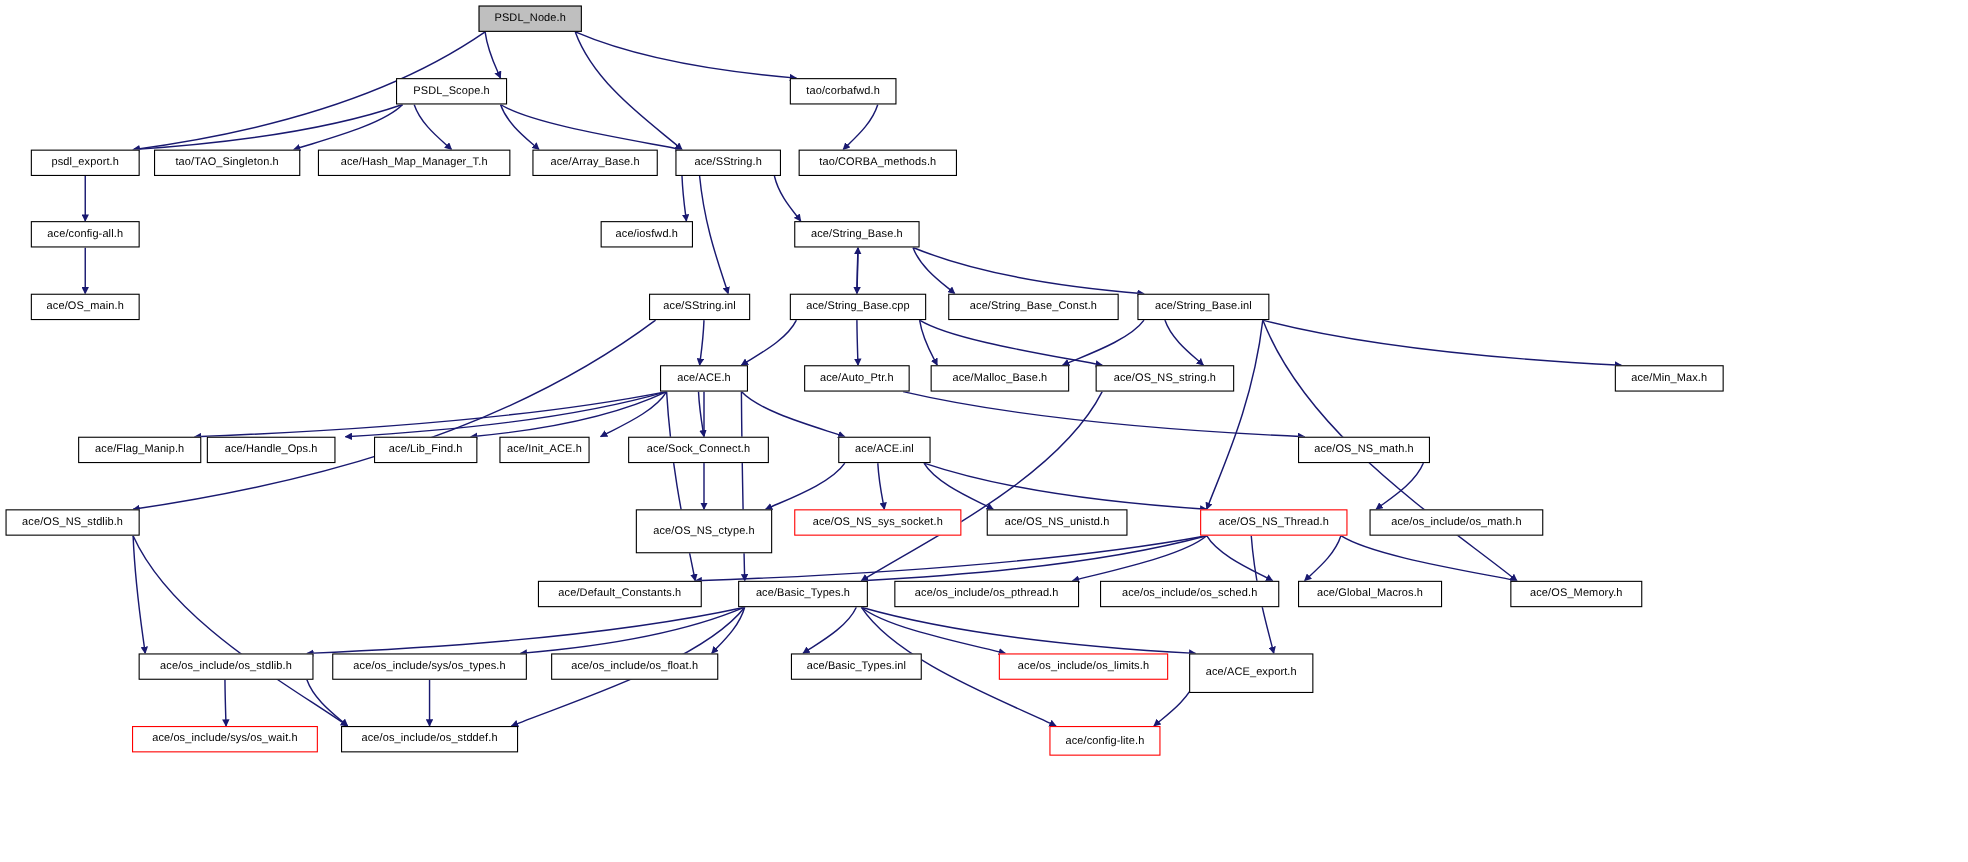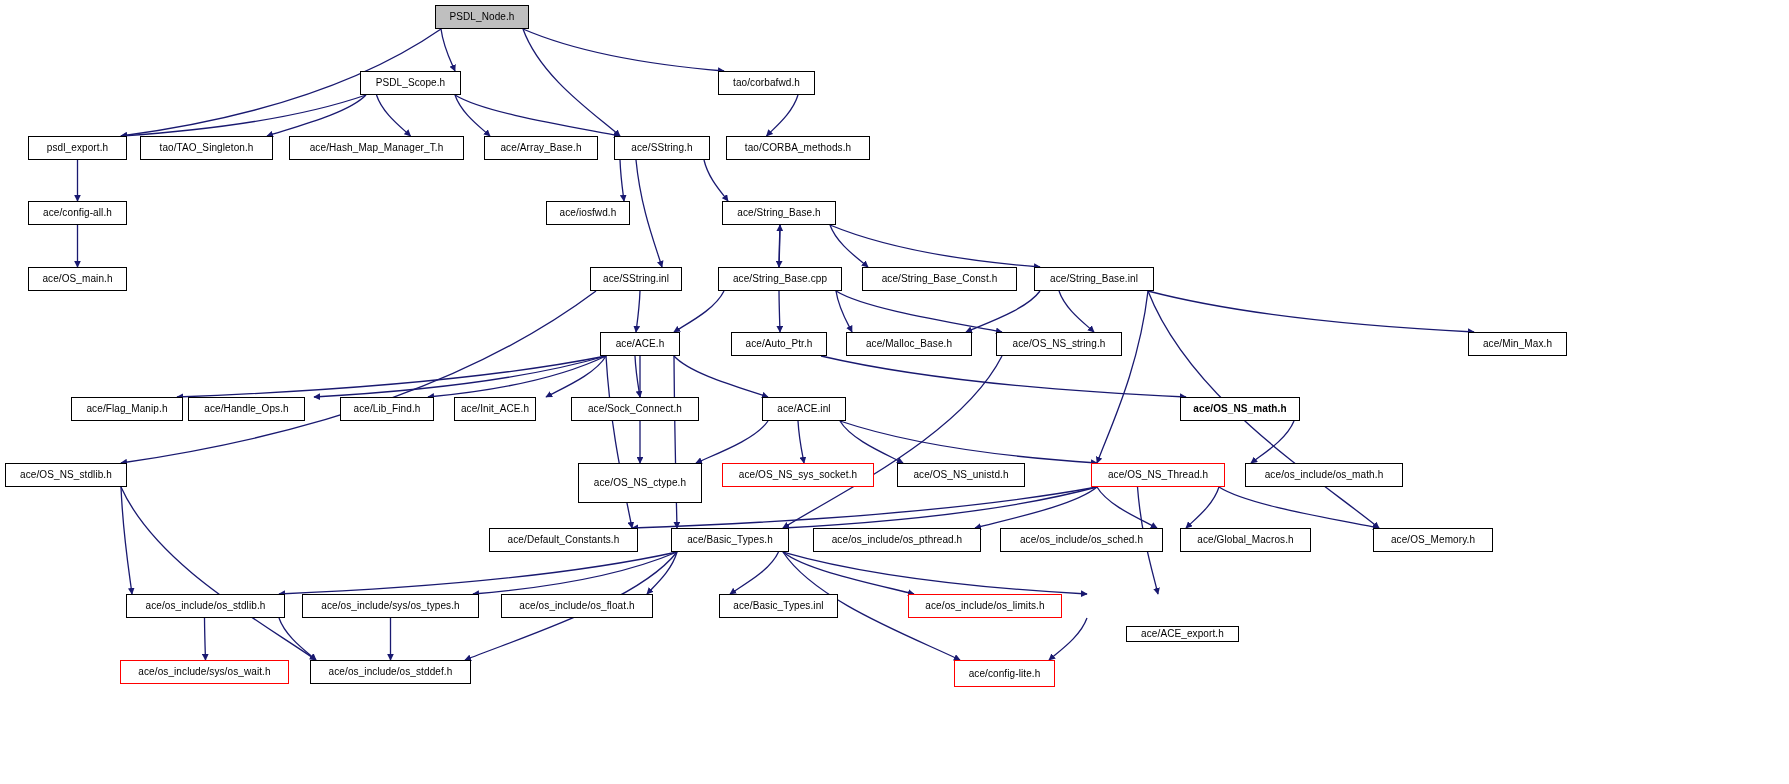--- a/index.html
+++ b/index.html
@@ -133,36 +133,36 @@
       <div class="node" style="left: 731px; top: 332px; width: 96px; height: 24px;">ace/Auto_Ptr.h</div>
       <div class="node" style="left: 846px; top: 332px; width: 126px; height: 24px;">ace/Malloc_Base.h</div>
       <div class="node" style="left: 996px; top: 332px; width: 126px; height: 24px;">ace/OS_NS_string.h</div>
       <div class="node" style="left: 1468px; top: 332px; width: 99px; height: 24px;">ace/Min_Max.h</div>
       <div class="node" style="left: 71px; top: 397px; width: 112px; height: 24px;">ace/Flag_Manip.h</div>
       <div class="node" style="left: 188px; top: 397px; width: 117px; height: 24px;">ace/Handle_Ops.h</div>
       <div class="node" style="left: 340px; top: 397px; width: 94px; height: 24px;">ace/Lib_Find.h</div>
       <div class="node" style="left: 454px; top: 397px; width: 82px; height: 24px;">ace/Init_ACE.h</div>
       <div class="node" style="left: 571px; top: 397px; width: 128px; height: 24px;">ace/Sock_Connect.h</div>
       <div class="node" style="left: 762px; top: 397px; width: 84px; height: 24px;">ace/ACE.inl</div>
-      <div class="node" style="left: 1180px; top: 397px; width: 120px; height: 24px; font-weight: bold;">ace/OS_NS_math.h</div>
+      <div class="node" style="left: 1180px; top: 397px; width: 120px; height: 24px;">ace/OS_NS_math.h</div>
       <div class="node" style="left: 5px; top: 463px; width: 122px; height: 24px;">ace/OS_NS_stdlib.h</div>
       <div class="node" style="left: 578px; top: 463px; width: 124px; height: 40px;">ace/OS_NS_ctype.h</div>
       <div class="node warn" style="left: 722px; top: 463px; width: 152px; height: 24px;">ace/OS_NS_sys_socket.h</div>
       <div class="node" style="left: 897px; top: 463px; width: 128px; height: 24px;">ace/OS_NS_unistd.h</div>
       <div class="node warn" style="left: 1091px; top: 463px; width: 134px; height: 24px;">ace/OS_NS_Thread.h</div>
       <div class="node" style="left: 1245px; top: 463px; width: 158px; height: 24px;">ace/os_include/os_math.h</div>
       <div class="node" style="left: 489px; top: 528px; width: 149px; height: 24px;">ace/Default_Constants.h</div>
       <div class="node" style="left: 671px; top: 528px; width: 118px; height: 24px;">ace/Basic_Types.h</div>
       <div class="node" style="left: 813px; top: 528px; width: 168px; height: 24px;">ace/os_include/os_pthread.h</div>
       <div class="node" style="left: 1000px; top: 528px; width: 163px; height: 24px;">ace/os_include/os_sched.h</div>
       <div class="node" style="left: 1180px; top: 528px; width: 131px; height: 24px;">ace/Global_Macros.h</div>
       <div class="node" style="left: 1373px; top: 528px; width: 120px; height: 24px;">ace/OS_Memory.h</div>
       <div class="node" style="left: 126px; top: 594px; width: 159px; height: 24px;">ace/os_include/os_stdlib.h</div>
       <div class="node" style="left: 302px; top: 594px; width: 177px; height: 24px;">ace/os_include/sys/os_types.h</div>
       <div class="node" style="left: 501px; top: 594px; width: 152px; height: 24px;">ace/os_include/os_float.h</div>
       <div class="node" style="left: 719px; top: 594px; width: 119px; height: 24px;">ace/Basic_Types.inl</div>
       <div class="node warn" style="left: 908px; top: 594px; width: 154px; height: 24px;">ace/os_include/os_limits.h</div>
-      <div class="node" style="left: 1126px; top: 594px; width: 113px; height: 16px; margin-top: 32px;">ace/ACE_export.h</div>
+      <div class="node" style="left: 1081px; top: 594px; width: 113px; height: 36px;">ace/ACE_export.h</div>
       <div class="node warn" style="left: 120px; top: 660px; width: 169px; height: 24px;">ace/os_include/sys/os_wait.h</div>
       <div class="node" style="left: 310px; top: 660px; width: 161px; height: 24px;">ace/os_include/os_stddef.h</div>
       <div class="node warn" style="left: 954px; top: 660px; width: 101px; height: 27px;">ace/config-lite.h</div>
     </div>
 </div>
 
 </body></html>

